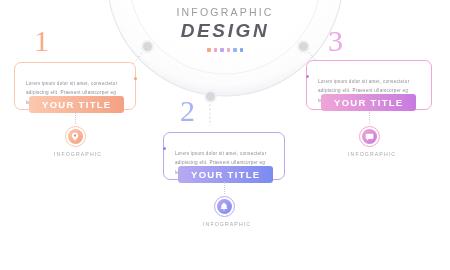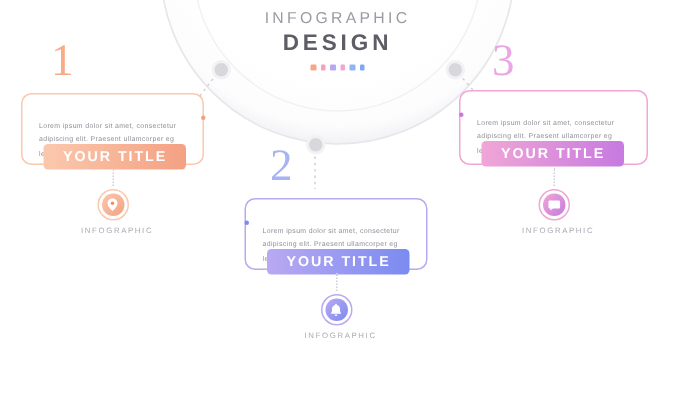--- a/index.html
+++ b/index.html
@@ -41,25 +41,26 @@
     width: 450px;
     text-align: center;
   }
   .header .kicker {
     font-size: 10.5px;
     letter-spacing: 2.2px;
     color: #9a9aa2;
     font-weight: 400;
   }
   .header .title {
-    font-size: 15px;
+    font-size: 19px;
     letter-spacing: 2.6px;
     color: #5d5d66;
     font-weight: 700;
     margin-top: 2px;
+    font-style: italic;
   }
   .dotrow {
     margin-top: 6px;
     display: flex;
     justify-content: center;
     gap: 3px;
   }
   .dotrow span {
     display: block;
     width: 3.5px;

